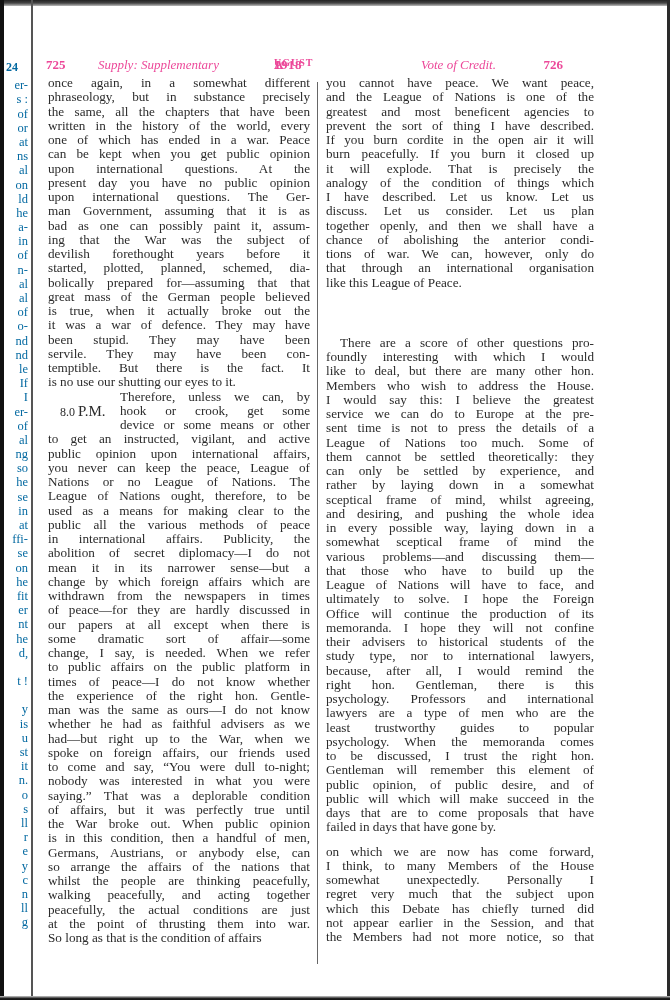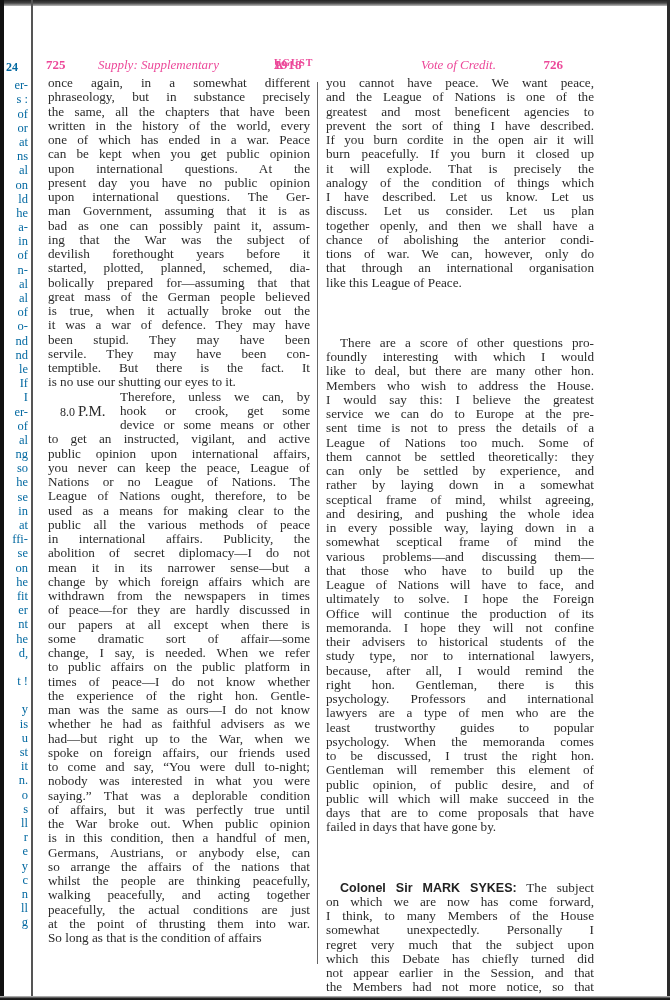--- a/index.html
+++ b/index.html
@@ -272,21 +272,20 @@
       <span class="line">lawyers are a type of men who are the</span>
       <span class="line">least trustworthy guides to popular</span>
       <span class="line">psychology. When the memoranda comes</span>
       <span class="line">to be discussed, I trust the right hon.</span>
       <span class="line">Gentleman will remember this element of</span>
       <span class="line">public opinion, of public desire, and of</span>
       <span class="line">public will which will make succeed in the</span>
       <span class="line">days that are to come proposals that have</span>
       <span class="line  last">failed in days that have gone by.</span>
       <div class="para-gap"></div>
-      <span class="line indent"><span class="speaker">Colonel Sir MARK SYKES:</span> <span> The subject</span></span>
       <span class="line">on which we are now has come forward,</span>
       <span class="line">I think, to many Members of the House</span>
       <span class="line">somewhat unexpectedly. Personally I</span>
       <span class="line">regret very much that the subject upon</span>
       <span class="line">which this Debate has chiefly turned did</span>
       <span class="line">not appear earlier in the Session, and that</span>
       <span class="line">the Members had not more notice, so that</span>
     </div>
 </div>
 

